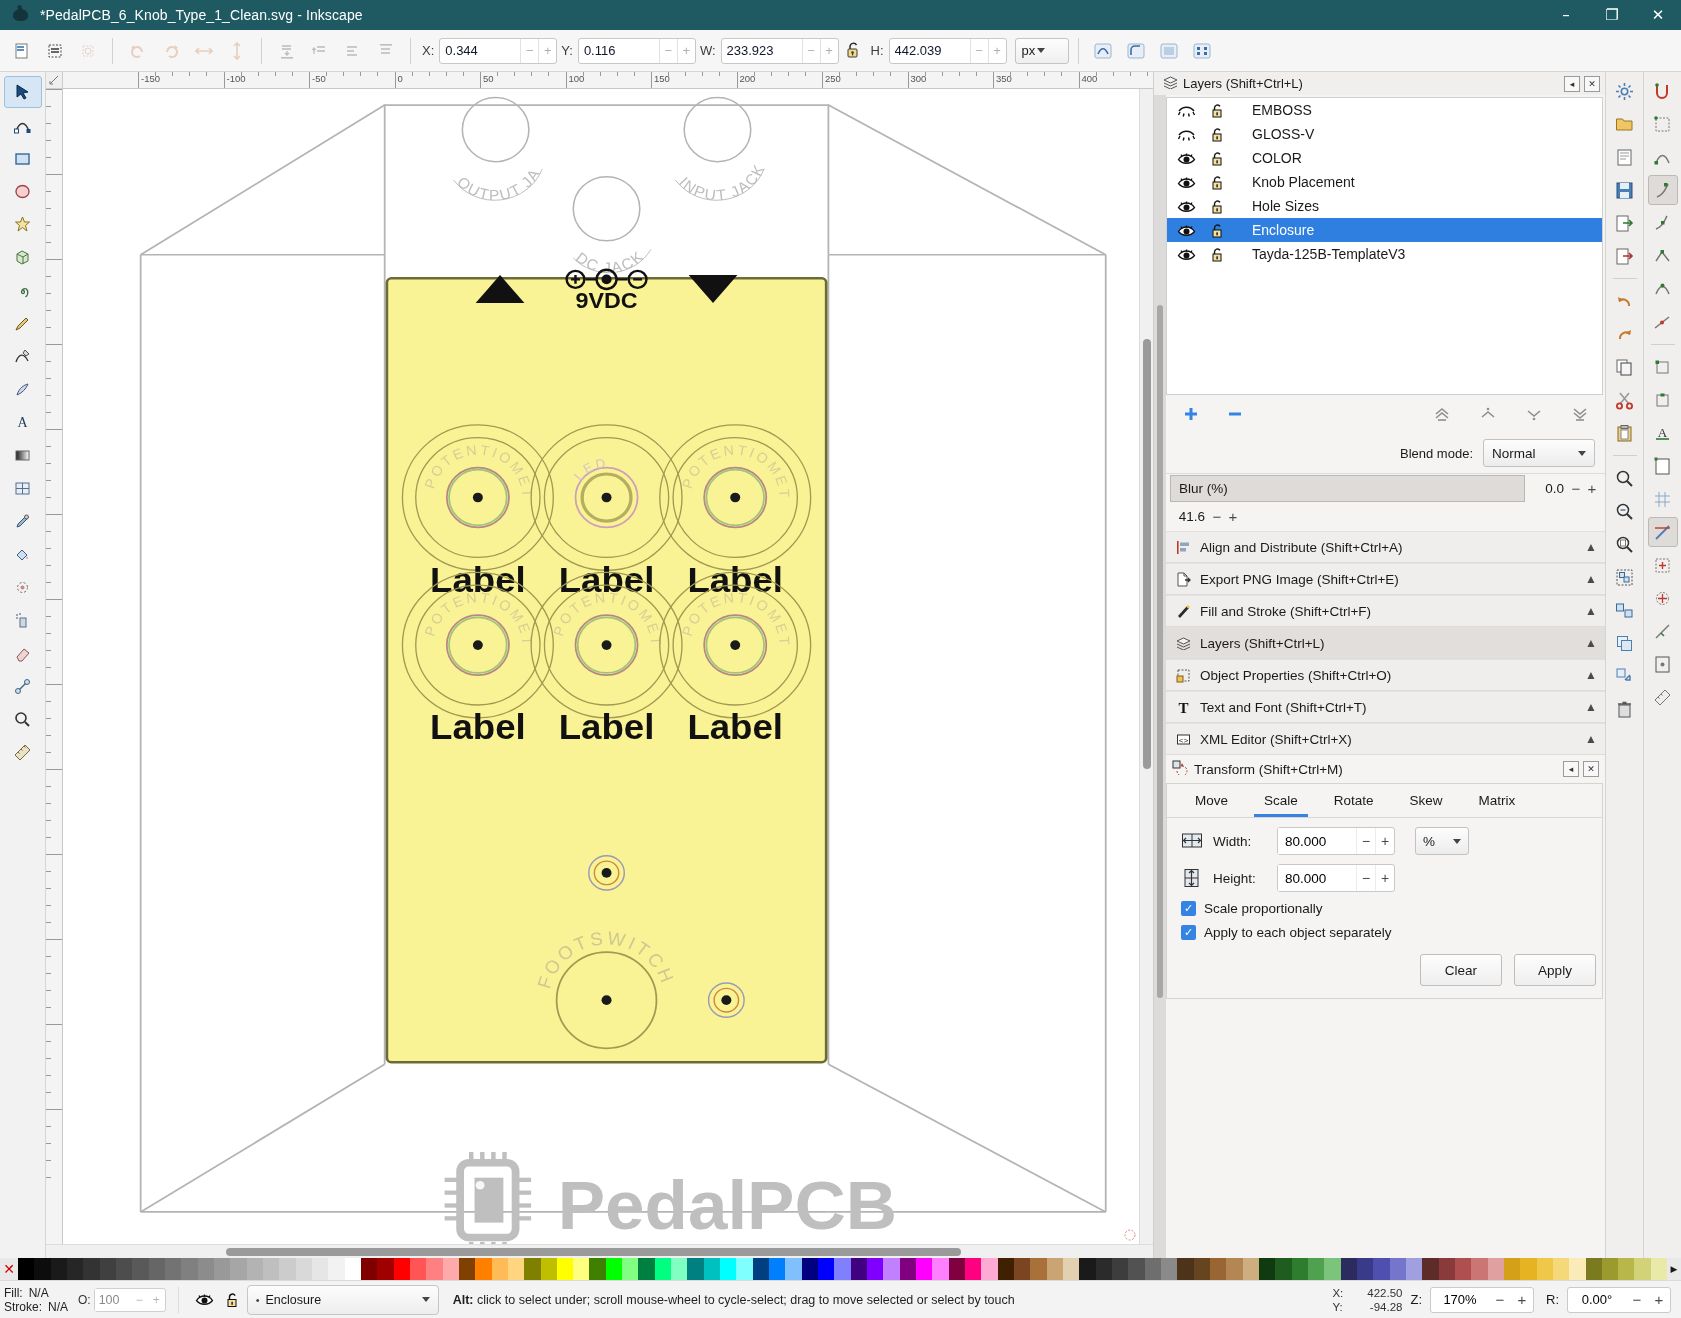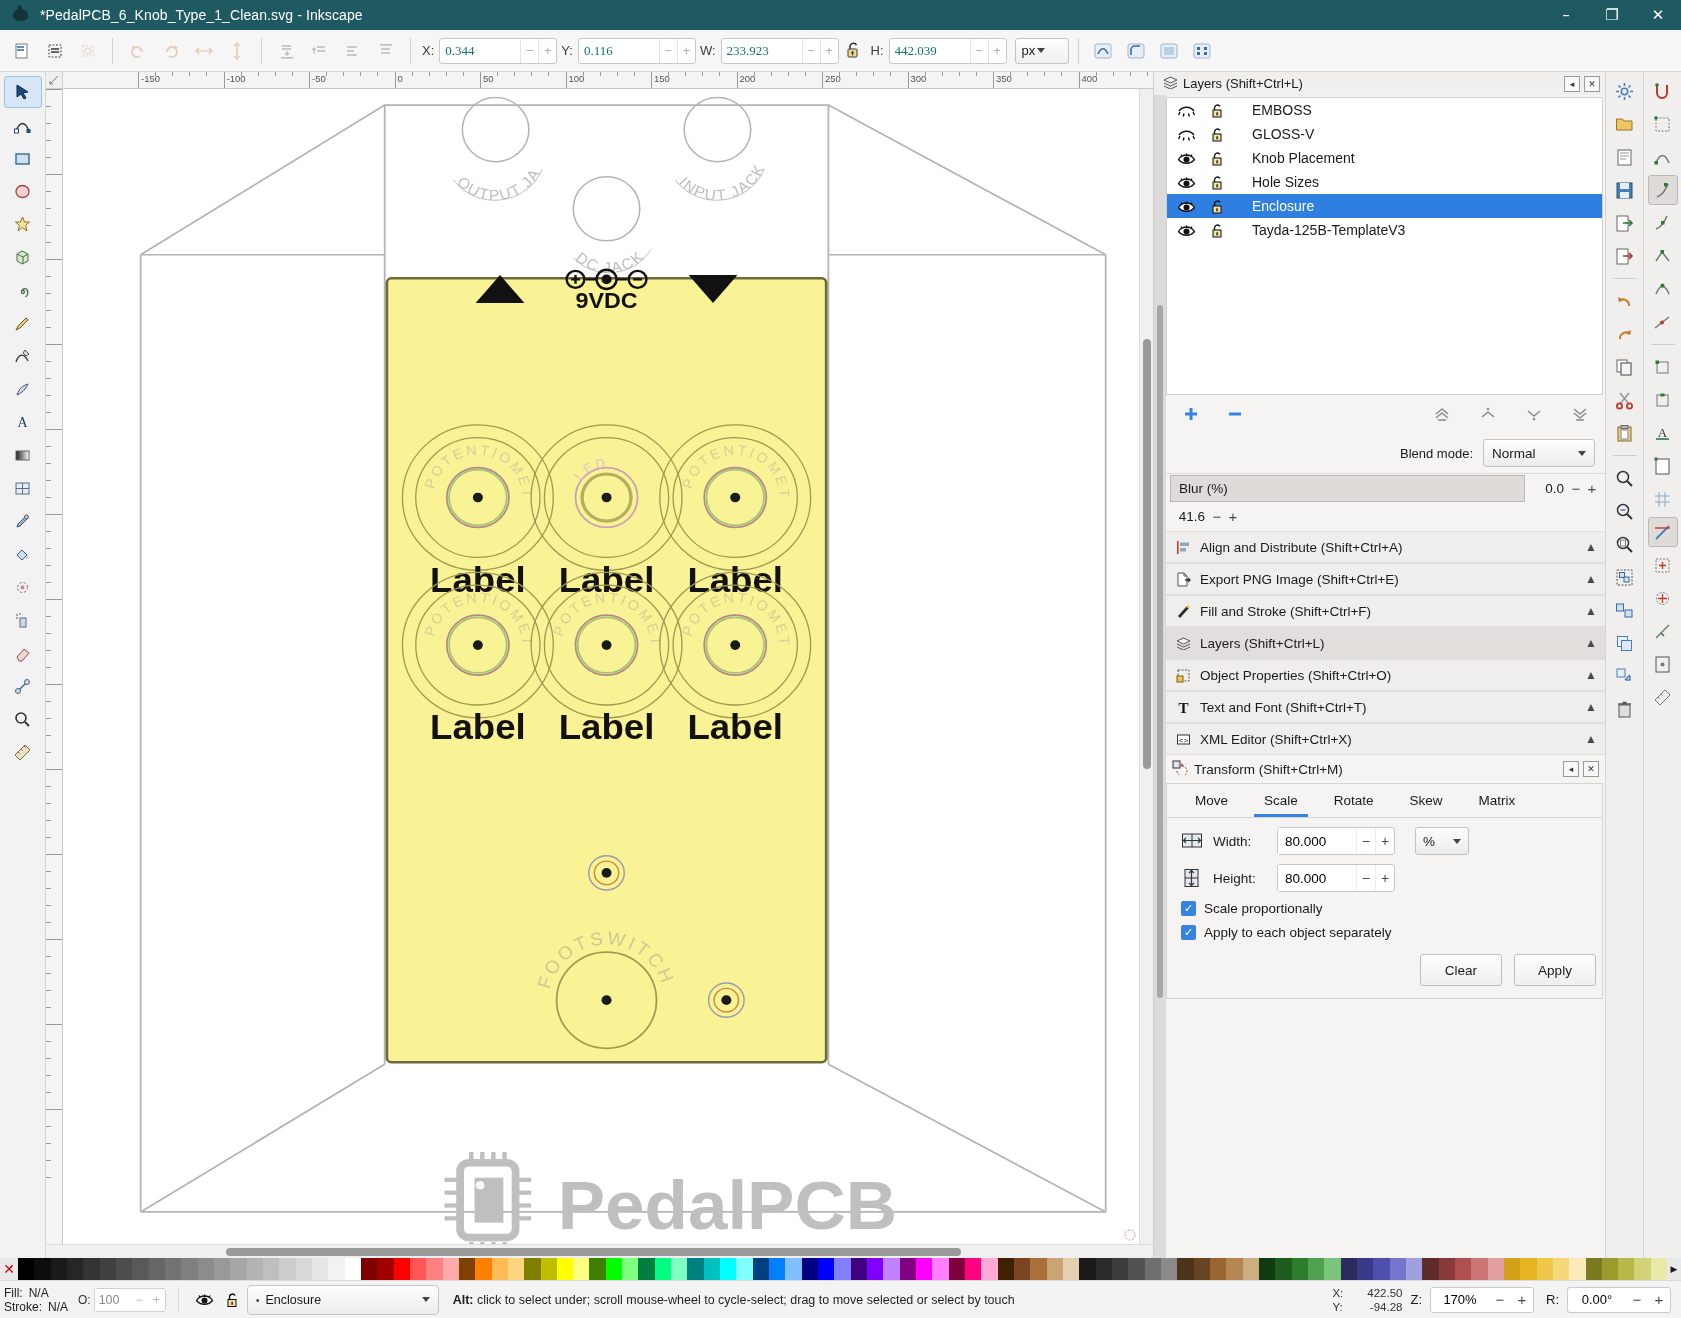--- a/index.html
+++ b/index.html
@@ -51,21 +51,21 @@
   }
   .tb-sep { width: 1px; height: 26px; background: #d0d0d0; margin: 0 7px; }
   .coord-group { display: flex; align-items: center; gap: 4px; margin-left: 2px; }
   .coord-label { font-size: 13px; color: #3c3c3c; margin-right: 1px; }
   .spin {
     display: flex; align-items: stretch; height: 26px;
     border: 1px solid #c8c8c8; border-radius: 3px; background: #fff;
   }
   .spin input {
     border: 0; outline: 0; background: transparent; width: 80px;
-    padding: 0 5px; font-family: Liberation Serif, serif; font-size: 13px; color: #0f766e;
+    padding: 0 5px; font-family: Liberation Sans, sans-serif; font-size: 13px; color: #0f172a;
   }
   .spin .btns { display: flex; }
   .spin .sbtn {
     width: 18px; display: flex; align-items: center; justify-content: center;
     font-size: 13px; color: #b0b0b0; border-left: 1px solid #e2e2e2;
   }
   .lock-btn { width: 26px; height: 28px; display:flex; align-items:center; justify-content:center; }
   .unit-select {
     height: 26px; min-width: 54px; border: 1px solid #c4c4c4; border-radius: 3px;
     background: linear-gradient(#fdfdfd,#efefef);
@@ -925,20 +925,37 @@
                   </svg>
                 </span>
               <span class="lock">
                   <svg width="15" height="15" viewBox="0 0 15 15">
                     <path d="M4.5 7V5a3 3 0 0 1 5.5-1.6" fill="none" stroke="#111" stroke-width="1.4"></path>
                     <rect x="3" y="7" width="8" height="7" fill="#f3e0a0" stroke="#111"></rect>
                     <rect x="6.4" y="9.3" width="1.4" height="3" fill="#111"></rect>
                   </svg>
                 </span>
               <span class="lname">GLOSS-V</span>
+            </div>
+            <div class="layer-row">
+              <span class="eye">
+                  <svg width="19" height="13" viewBox="0 0 19 13">
+                    <path d="M1.5 7.5c4-6 12-6 16 0-4 5-12 5-16 0z" fill="#fff" stroke="#111" stroke-width="1.3"></path>
+                    <circle cx="9.5" cy="7.5" r="3" fill="#111"></circle>
+                    <path d="M4 2.5l1 2M9.5 1.5v2.2M15 2.5l-1 2" stroke="#111" stroke-width="1.2"></path>
+                  </svg>
+                </span>
+              <span class="lock">
+                  <svg width="15" height="15" viewBox="0 0 15 15">
+                    <path d="M4.5 7V5a3 3 0 0 1 5.5-1.6" fill="none" stroke="#111" stroke-width="1.4"></path>
+                    <rect x="3" y="7" width="8" height="7" fill="#f3e0a0" stroke="#111"></rect>
+                    <rect x="6.4" y="9.3" width="1.4" height="3" fill="#111"></rect>
+                  </svg>
+                </span>
+              <span class="lname">COLOR</span>
             </div>
             <div class="layer-row">
               <span class="eye">
                   <svg width="19" height="13" viewBox="0 0 19 13">
                     <path d="M1.5 7.5c4-6 12-6 16 0-4 5-12 5-16 0z" fill="#fff" stroke="#111" stroke-width="1.3"></path>
                     <circle cx="9.5" cy="7.5" r="3" fill="#111"></circle>
                     <path d="M4 2.5l1 2M9.5 1.5v2.2M15 2.5l-1 2" stroke="#111" stroke-width="1.2"></path>
                   </svg>
                 </span>
               <span class="lock">

